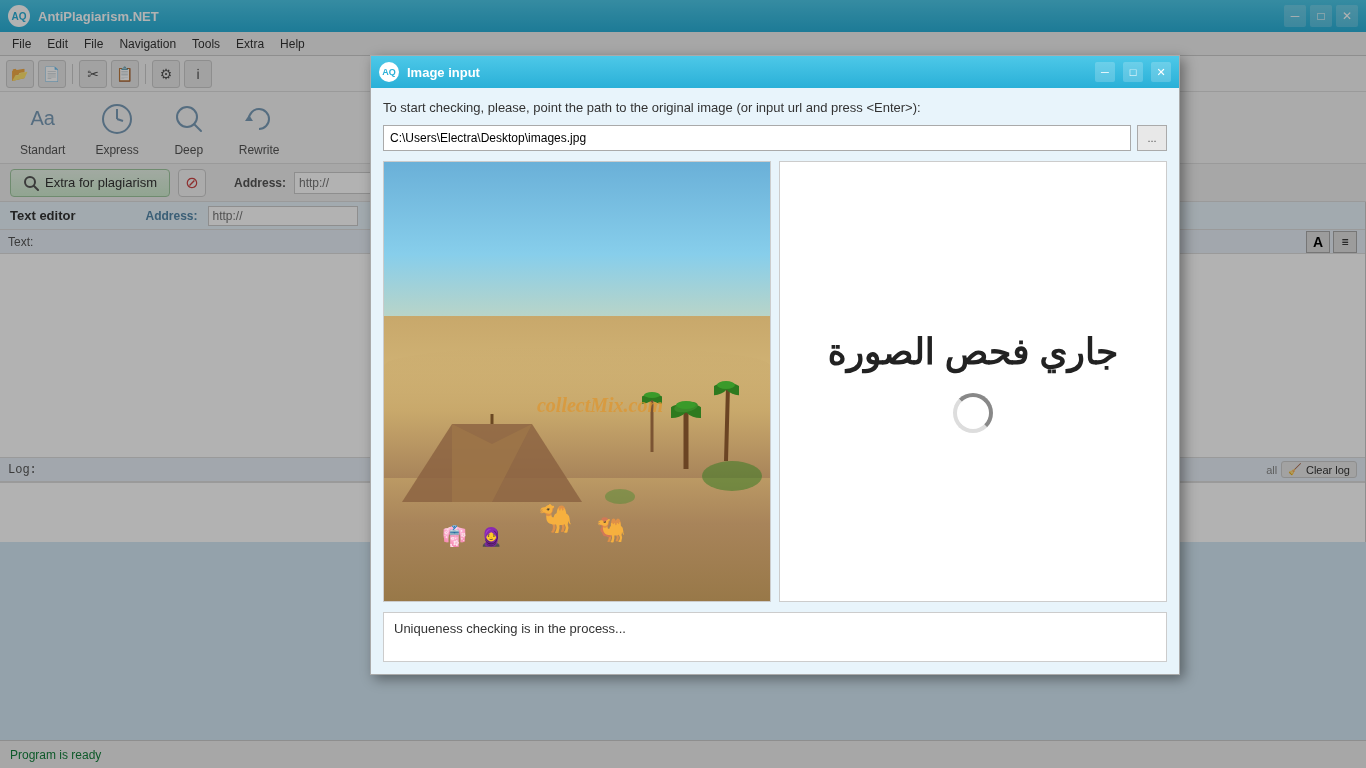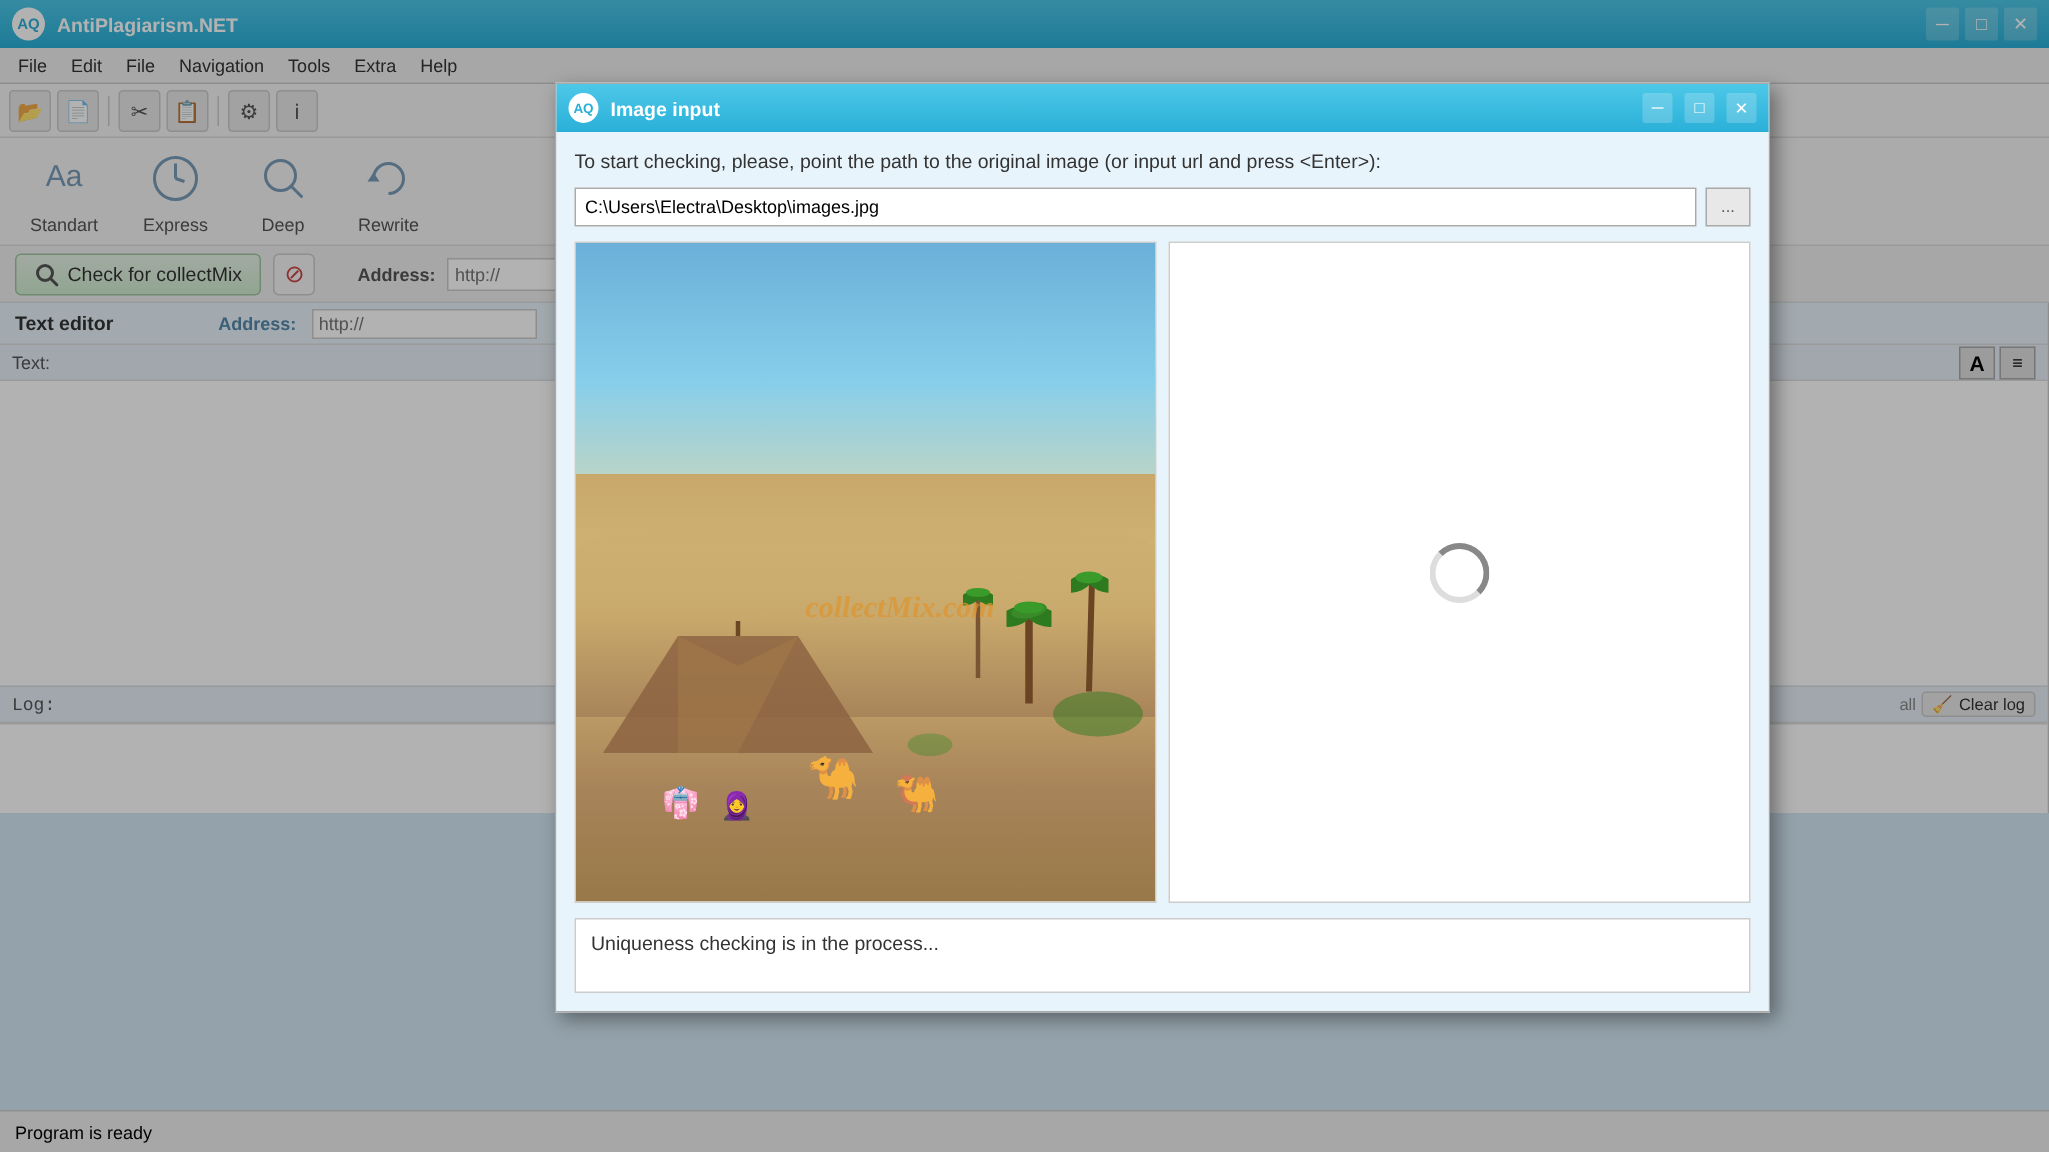--- a/index.html
+++ b/index.html
@@ -220,21 +220,21 @@
       height: 28px;
       display: flex;
       align-items: center;
       padding: 0 10px;
       border-top: 1px solid #ccc;
       position: absolute;
       bottom: 0;
       left: 0;
       right: 0;
     }
-    #status-text { font-size: 12px; color: #000000; }
+    #status-text { font-size: 12px; color: #15803d; }
     #clear-log-btn {
       display: flex;
       align-items: center;
       gap: 4px;
       background: #e8e8e8;
       border: 1px solid #ccc;
       border-radius: 3px;
       padding: 2px 8px;
       cursor: pointer;
       font-size: 12px;
@@ -539,21 +539,21 @@
     <span>Rewrite</span>
   </div>
 </div>
 
 <div id="action-bar">
   <button id="check-btn">
     <svg width="16" height="16" viewBox="0 0 16 16">
       <circle cx="7" cy="7" r="5" fill="none" stroke="#555" stroke-width="2"></circle>
       <line x1="11" y1="11" x2="15" y2="15" stroke="#555" stroke-width="2" stroke-linecap="round"></line>
     </svg>
-    <span>Check for collectMix</span>
+    <span>Extra for plagiarism</span>
   </button>
   <button id="stop-btn">
     <span style="color:#cc4444;font-size:16px;">⊘</span>
   </button>
   <span style="color:#555;font-size:12px;font-weight:600;margin-left:20px;">Address:</span>
   <input type="text" style="width: 200px; height: 22px; border: 1px solid rgb(204, 204, 204); padding: 0px 4px; font-size: 12px;" placeholder="http://">
 </div>
 
 <div id="content-area" style="display:flex;height:340px;background:#e8f4fb;">
 
@@ -673,19 +673,20 @@
           <div style="position:absolute;bottom:12%;left:25%;font-size:18px;">🧕</div>
 
           <div id="watermark" style="position:absolute;bottom:42%;left:50%;transform:translateX(-50%);font-size:20px;font-weight:bold;color:rgba(220,150,50,0.75);white-space:nowrap;font-style:italic;font-family:'Georgia',serif;margin-left:23px;">collectMix.com</div>
 
           <div style="position:absolute;bottom:25%;right:2%;width:60px;height:30px;background:#2d7a1f;border-radius:50%;opacity:0.5;"></div>
           <div style="position:absolute;bottom:22%;right:35%;width:30px;height:15px;background:#3a8a2a;border-radius:50%;opacity:0.4;"></div>
         </div>
       </div>
 
       <div id="right-image-panel">
+        <div id="arabic-text">جاري فحص الصورة</div>
         <div id="spinner"></div>
       </div>
     </div>
 
     <div id="dialog-status">Uniqueness checking is in the process...</div>
   </div>
 </div>
 
 </body></html>

